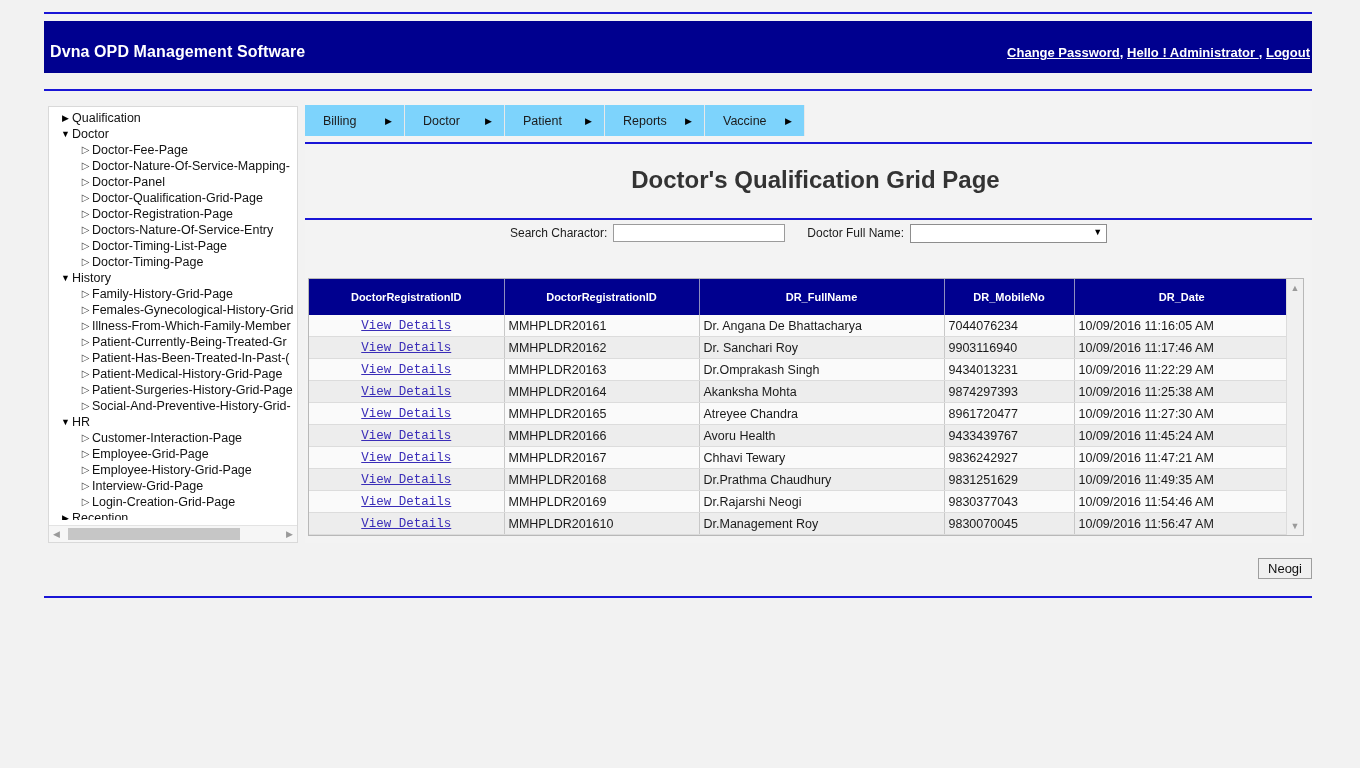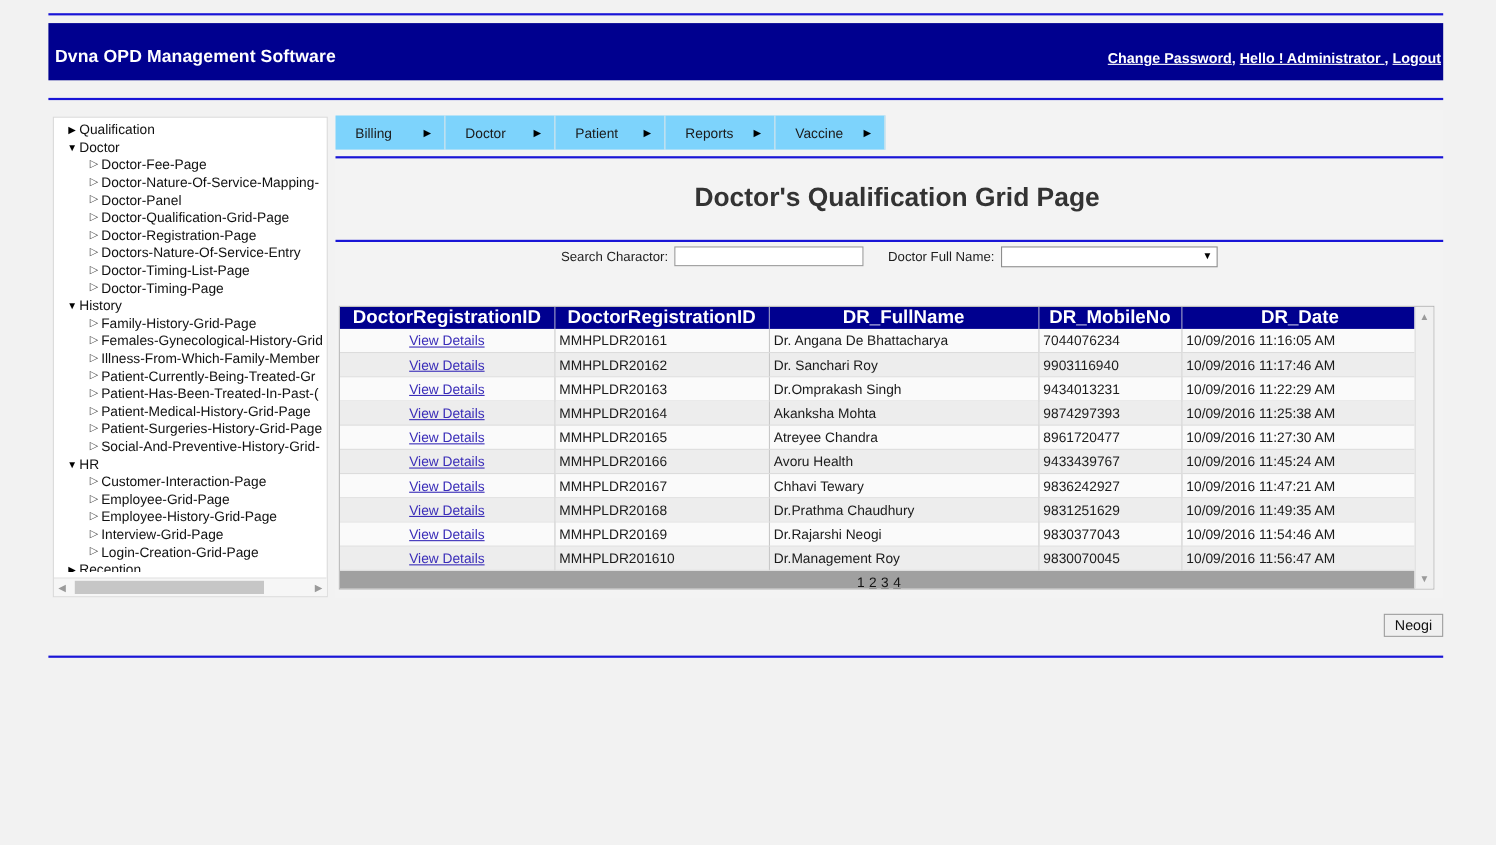--- a/index.html
+++ b/index.html
@@ -265,41 +265,41 @@
   table.grid {
     width: 100%;
     border-collapse: collapse;
     table-layout: fixed;
     font-size: 12.5px;
   }
   table.grid th {
     background: #00008f;
     color: #ffffff;
     font-weight: bold;
-    font-size: 17px;
-    height: 20px;
+    font-size: 11px;
+    height: 36px;
     text-align: center;
     border-right: 1px solid #8d8dc0;
     padding: 0 2px;
     white-space: nowrap;
   }
   table.grid th:last-child { border-right: none; }
   table.grid td {
     height: 21px;
     padding: 0 4px;
     border-right: 1px solid #c8c8c8;
     border-bottom: 1px solid #dcdcdc;
     color: #1a1a1a;
     white-space: nowrap;
     overflow: hidden;
   }
   table.grid td:last-child { border-right: none; }
   table.grid tr.alt td { background: #ededed; }
   table.grid tr.norm td { background: #fafafa; }
-  td.c-link { text-align: center; }
+  td.c-link { text-align: center; font-family: Liberation Mono, monospace; }
   td.c-link a {
     color: #3a2db8;
     text-decoration: underline;
     font-size: 12.5px;
   }
   tr.pager td {
     background: #a0a0a0;
     height: 22px;
     text-align: center;
     border: none;

